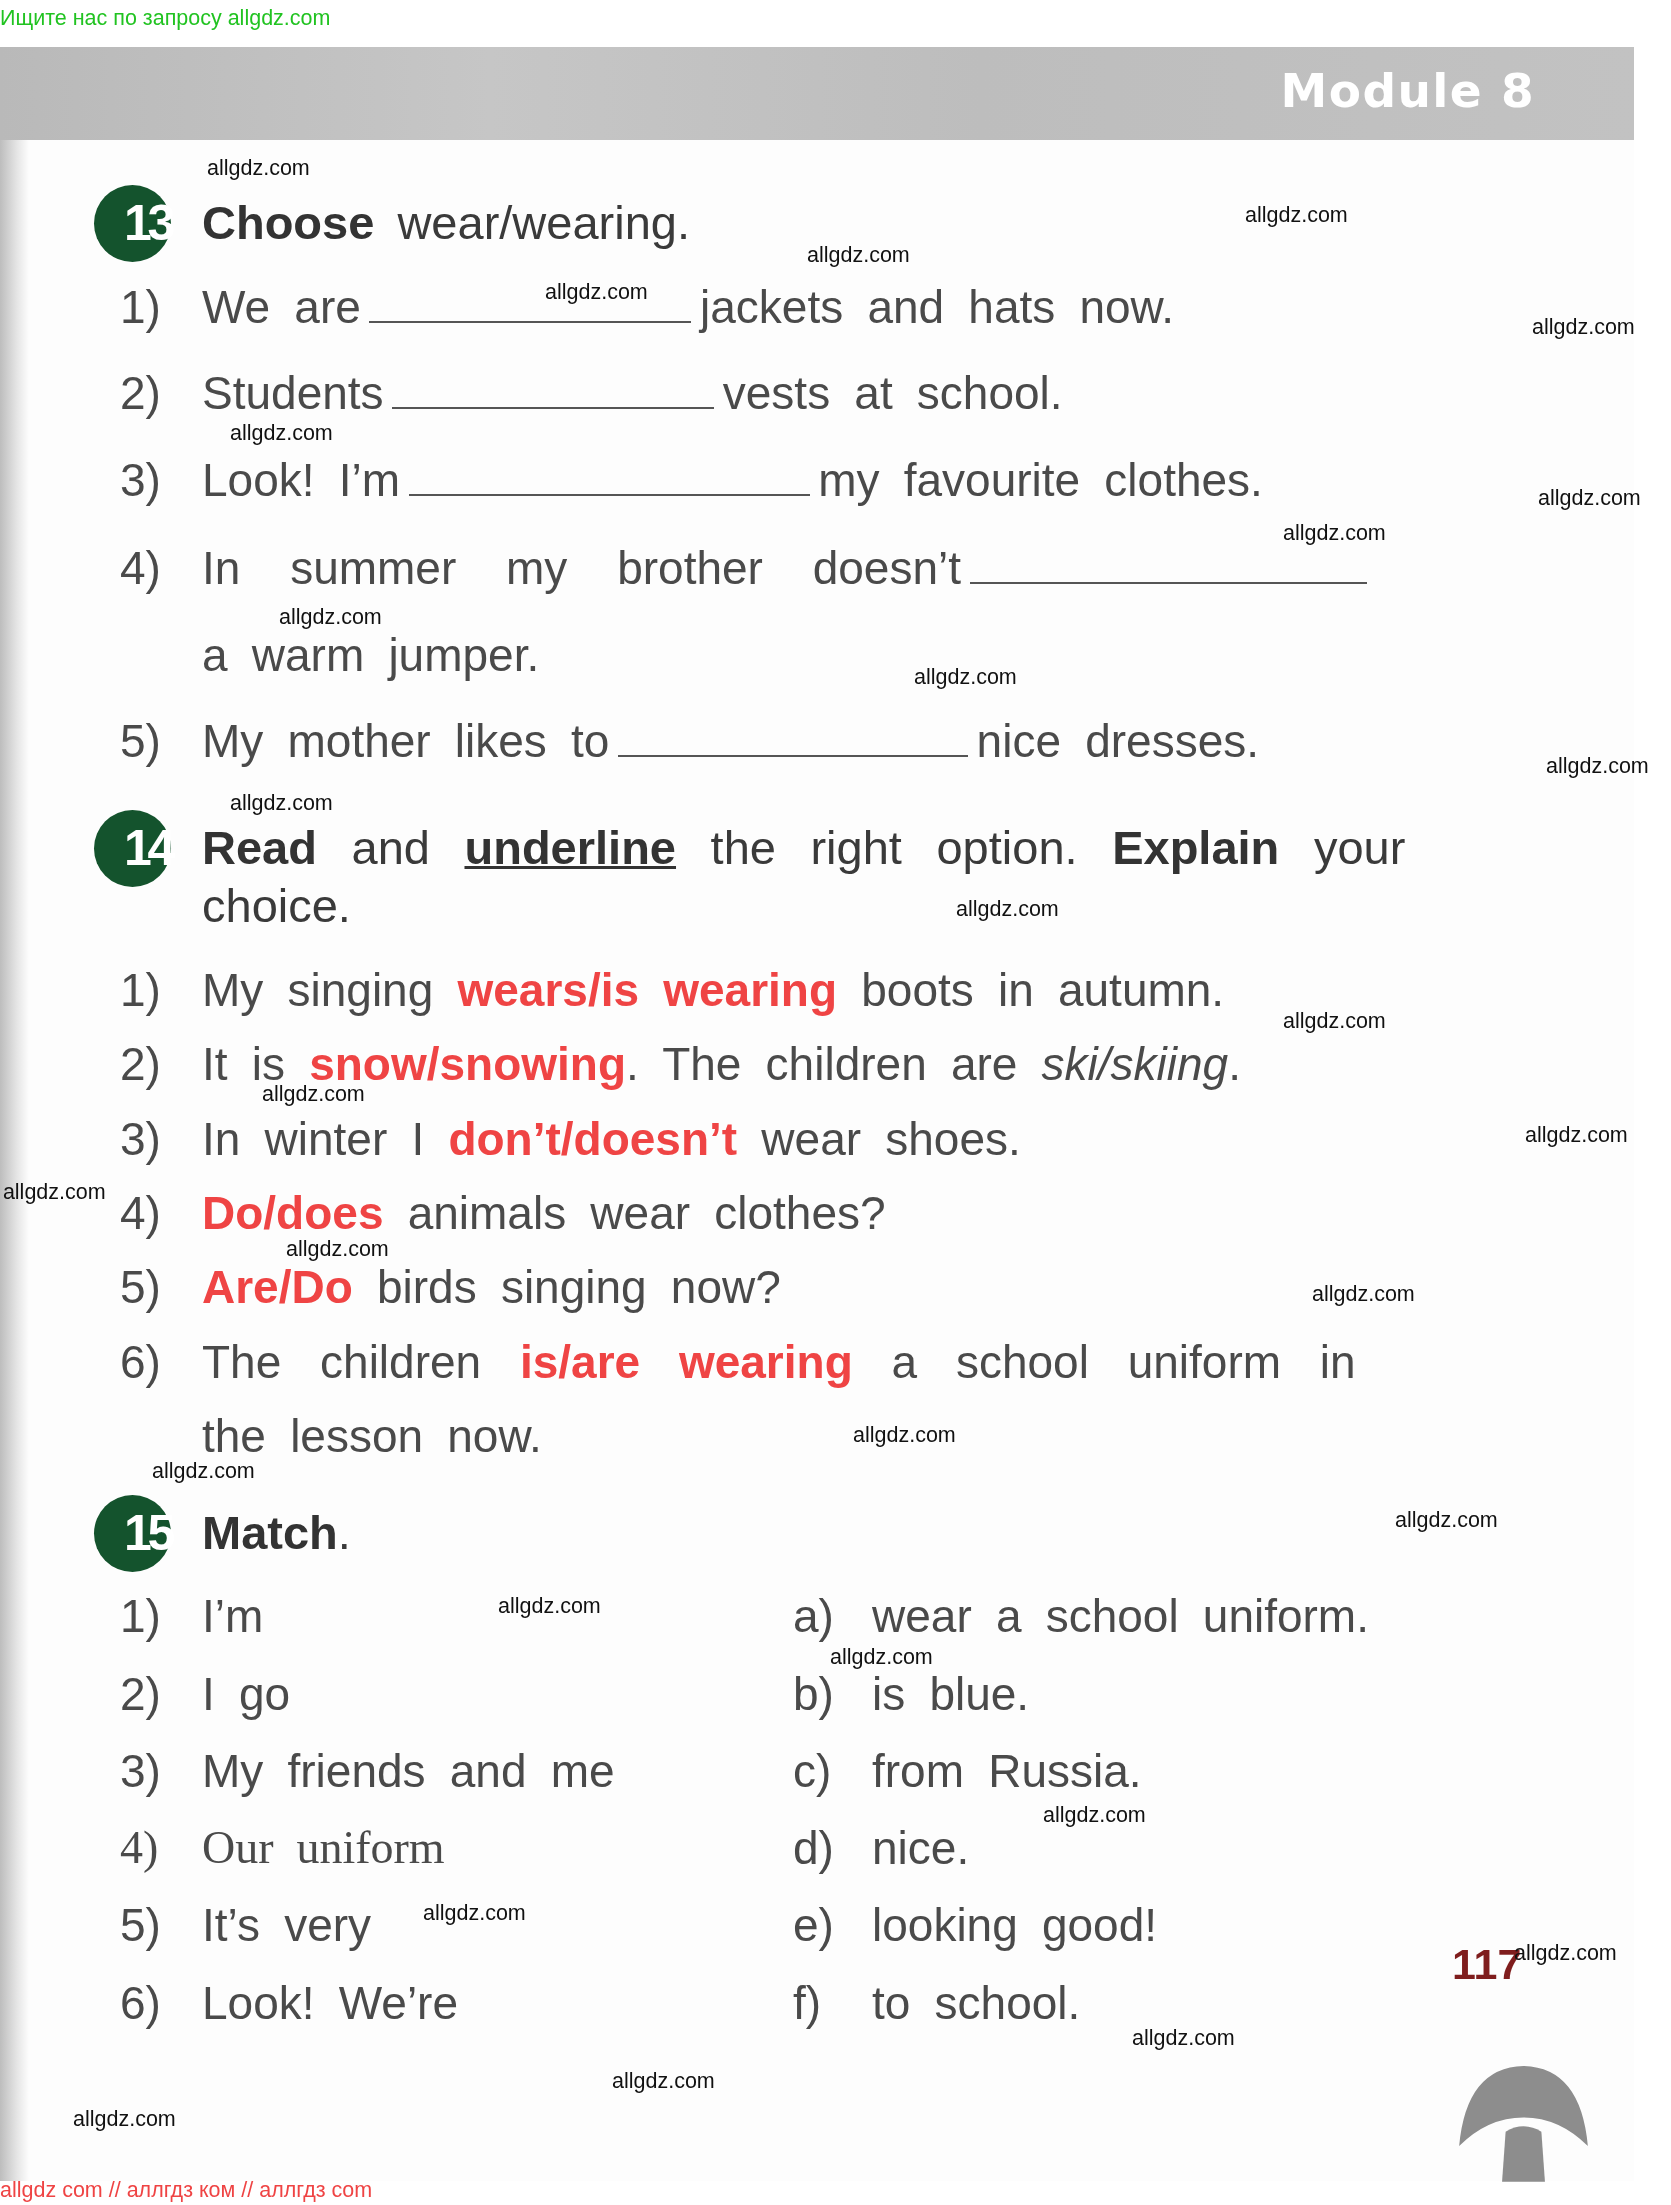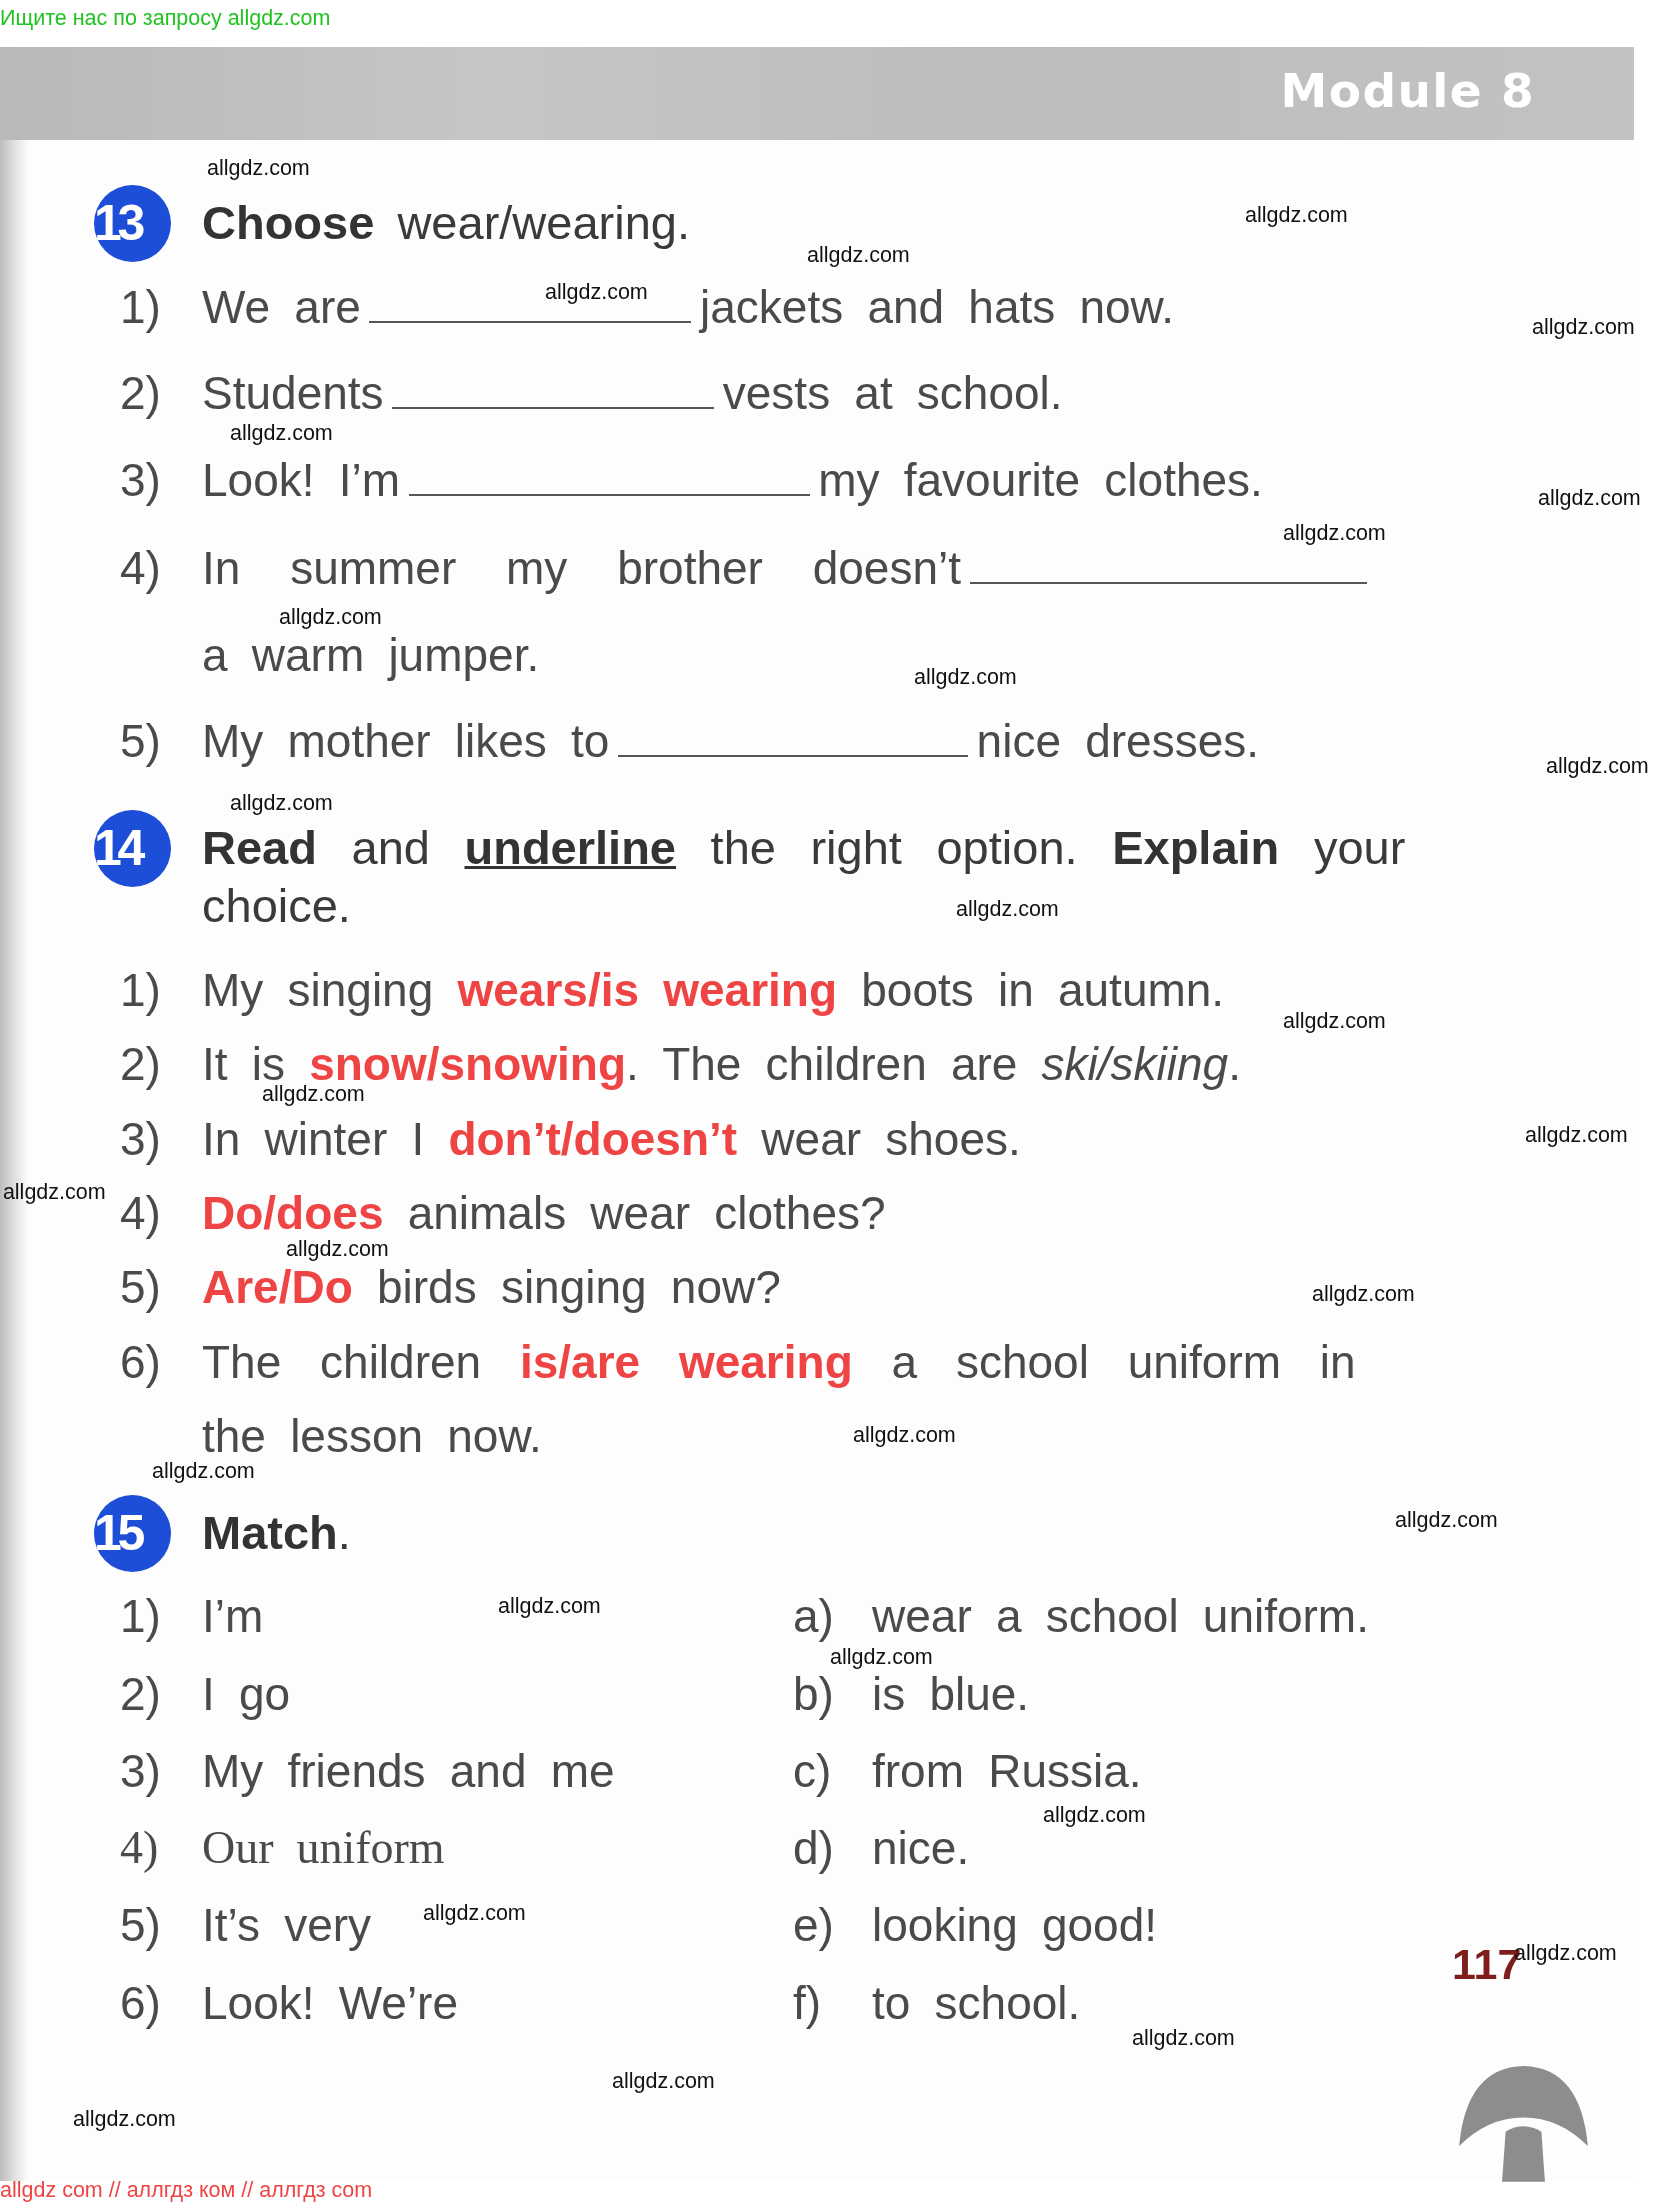--- a/index.html
+++ b/index.html
@@ -25,22 +25,22 @@
     position:absolute; left:0; top:47px; width:1634px; height:93px;
     background:linear-gradient(to right,#b9b9b9,#c6c6c6 30%,#bdbdbd 60%,#c2c2c2);
   }
   .module-title {
     position:absolute; right:137px; top:63px;
     font-family:"DejaVu Sans", sans-serif; font-weight:bold;
     font-size:47px; color:#ffffff; letter-spacing:1.4px;
   }
   .badge {
     position:absolute; width:77px; height:77px; border-radius:50%;
-    background:#1d4ed8; color:#ffffff; font-weight:bold;
-    font-size:50px; line-height:77px; text-align:left; letter-spacing:-4.3px;
+    background:#14532d; color:#ffffff; font-weight:bold;
+    font-size:50px; line-height:77px; text-align:right; letter-spacing:-4.3px;
   }
   .heading {
     position:absolute; font-size:47px; color:#3a3a3a; word-spacing:10px;
   }
   .heading b { color:#333; }
   .heading u { text-decoration:underline; text-decoration-thickness:2.9px; }
   .line {
     position:absolute; font-size:46px; color:#4a4a4a; word-spacing:11.4px;
     white-space:nowrap;
   }

